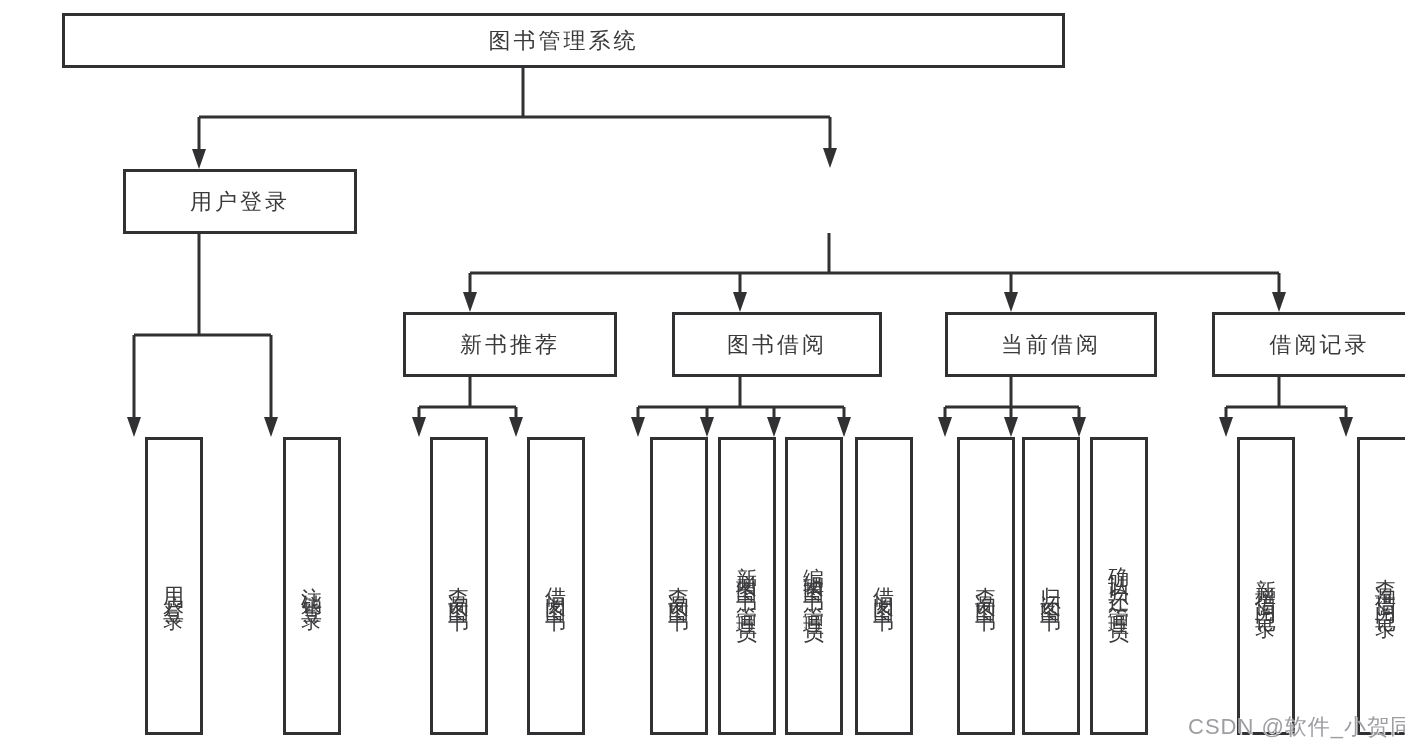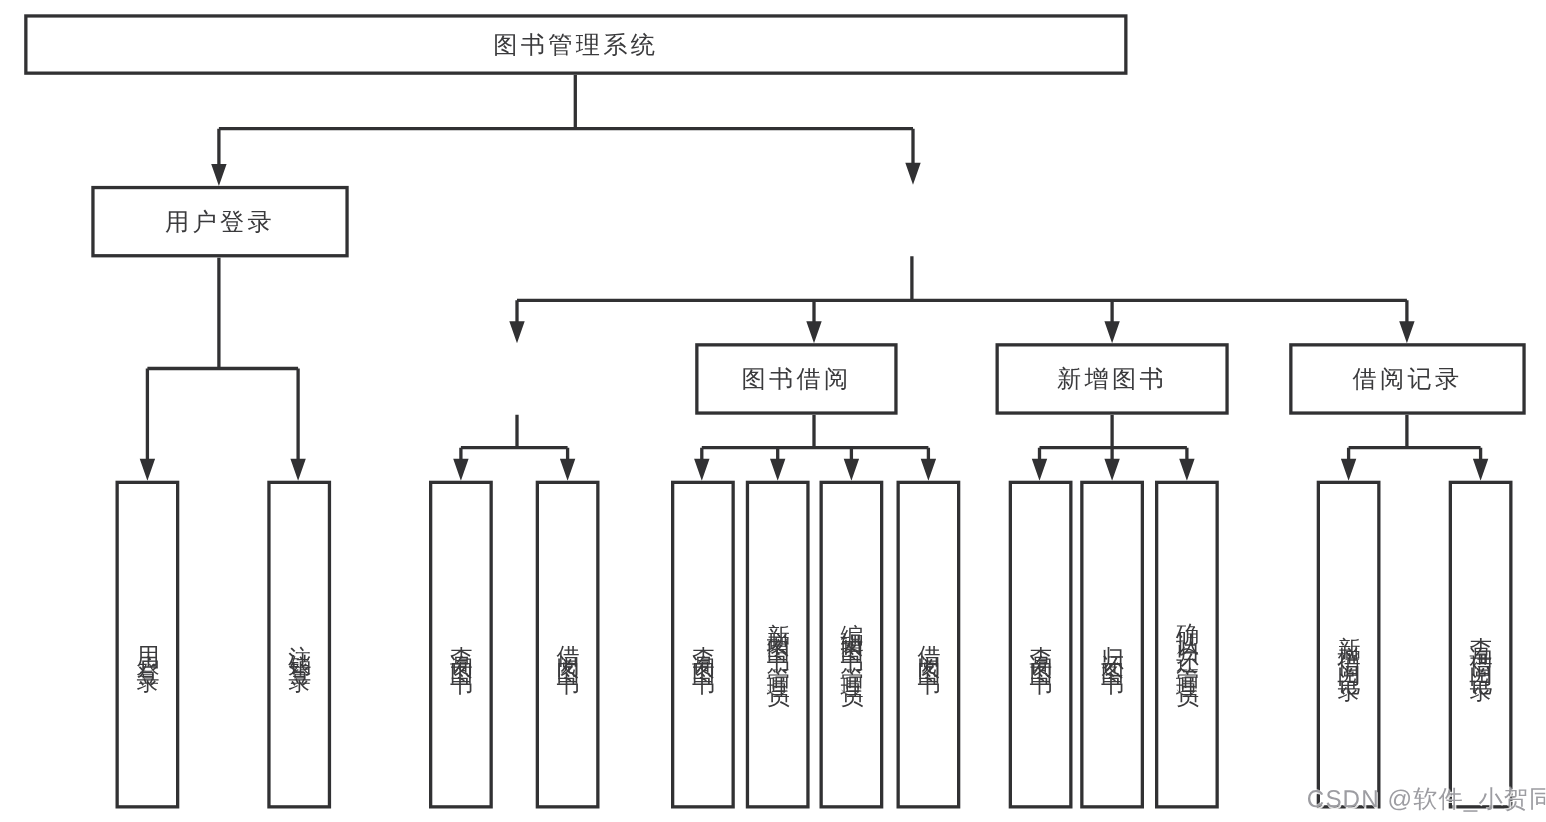--- a/index.html
+++ b/index.html
@@ -34,20 +34,21 @@
     stroke: none;
   }
   .node {
     position: absolute;
     background: var(--box-bg);
     border: 3px solid var(--line);
     display: flex;
     align-items: center;
     justify-content: center;
     z-index: 2;
+    margin-left: 40px;
   }
   .node .label {
     font-size: 22px;
     color: var(--text);
     letter-spacing: 3px;
     white-space: nowrap;
   }
   .leaf .vlabel {
     writing-mode: vertical-rl;
     text-orientation: mixed;
@@ -132,25 +133,28 @@
   </svg>
 
   <div class="node" style="left:22px;top:13px;width:1003px;height:55px">
     <span class="label">图书管理系统</span>
   </div>
 
   <div class="node" style="left:83px;top:169px;width:234px;height:65px">
     <span class="label">用户登录</span>
   </div>
 
-  <div class="node" style="left:632px;top:312px;width:184px;height:65px">
+  <div class="node" style="left:363px;top:312px;width:214px;height:65px">
+    <span class="label">新书推荐</span>
+  </div>
+  <div class="node" style="left:632px;top:312px;width:210px;height:65px">
     <span class="label">图书借阅</span>
   </div>
   <div class="node" style="left:905px;top:312px;width:212px;height:65px">
-    <span class="label">新增图书</span>
+    <span class="label">当前借阅</span>
   </div>
   <div class="node" style="left:1172px;top:312px;width:215px;height:65px">
     <span class="label">借阅记录</span>
   </div>
 
   <div class="node leaf" style="left:105px;top:437px;width:58px;height:298px">
     <span class="vlabel">用户登录</span>
   </div>
   <div class="node leaf" style="left:243px;top:437px;width:58px;height:298px">
     <span class="vlabel">注销登录</span>

